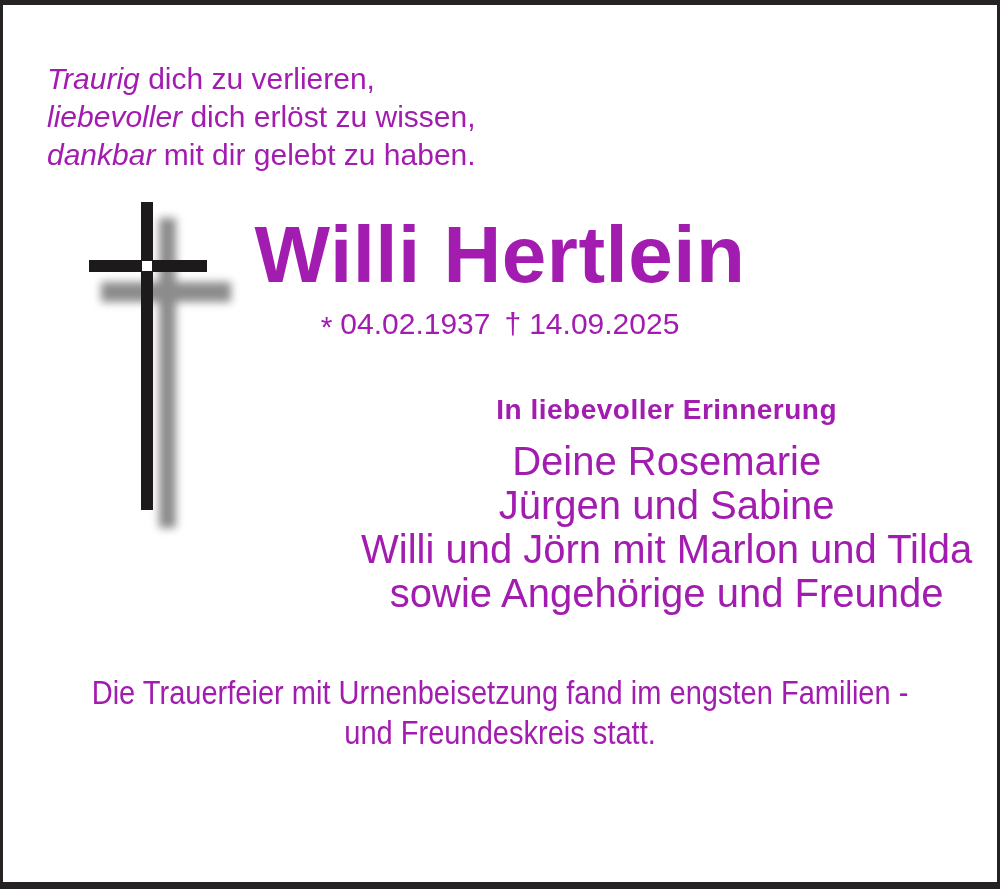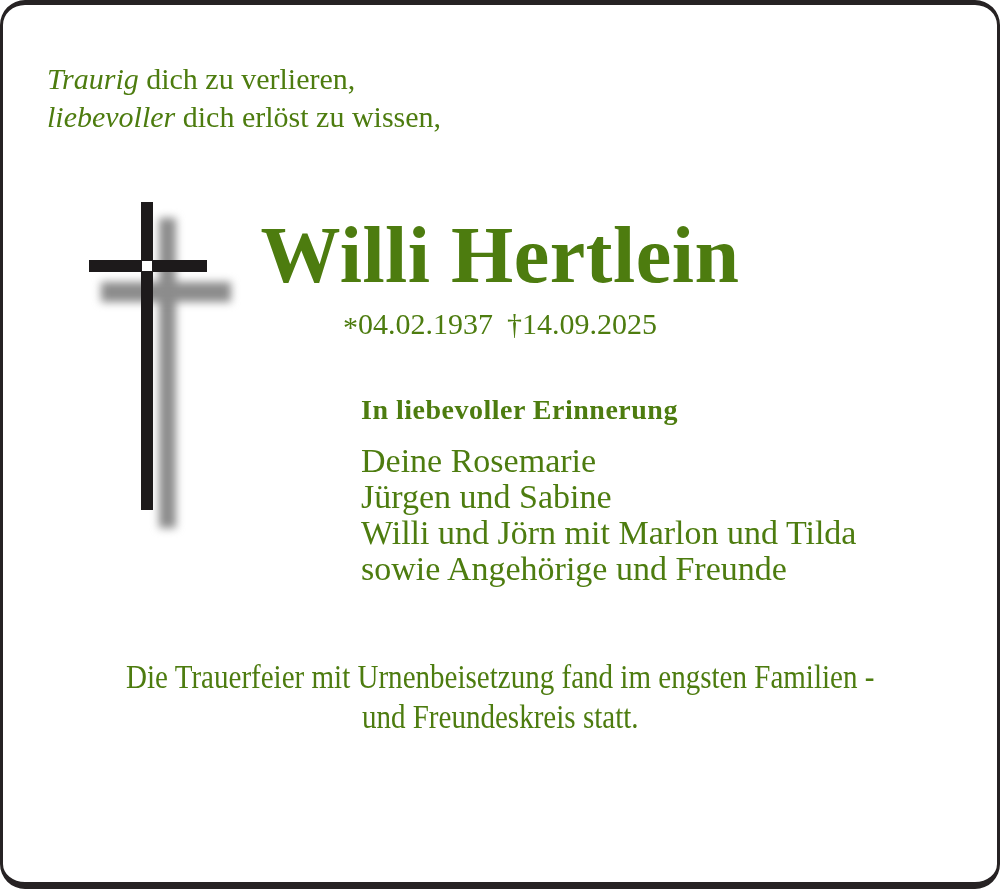--- a/index.html
+++ b/index.html
@@ -8,23 +8,22 @@
   .notice-frame {
     position: relative;
     width: 1000px;
     height: 889px;
     background: #ffffff;
     border-top: 5px solid #262223;
     border-left: 3px solid #262223;
     border-right: 3px solid #262223;
     border-bottom: 7px solid #262223;
     overflow: hidden;
-    color: #4d7c0f;
-    font-family: Liberation Serif, serif;
-    border-radius: 25px;
+    color: #a21caf;
+    font-family: Liberation Sans, sans-serif;
   }
 
   
   .quote {
     position: absolute;
     left: 44px;
     top: 55px;
     font-size: 30px;
     line-height: 38px;
     white-space: nowrap;
@@ -78,67 +77,70 @@
     left: 0; right: 0;
     top: 301px;
     text-align: center;
     font-size: 30px;
     line-height: 36px;
     white-space: nowrap;
   }
   .dates .sym { display: inline-block; }
   .dates .birth-sym { vertical-align: -0.10em; }
   .dates .death-part { margin-left: 14px; }
-  .dates .date { }
+  .dates .date { margin-left: 8px; }
 
   
   .memorial {
     position: absolute;
     left: 358px;
     top: 388px;
     white-space: nowrap;
+    text-align: center;
   }
   .memorial-heading {
     font-weight: bold;
     font-size: 28px;
     line-height: 34px;
     letter-spacing: 0.5px;
   }
   .mourners { margin-top: 16px; }
   .mourner-line {
-    font-size: 34px;
+    font-size: 40px;
     line-height: 36px;
+    margin-top: 8px;
   }
 
   
   .note {
     position: absolute;
     left: 0; right: 0;
     text-align: center;
     white-space: nowrap;
   }
-  .note-funeral { top: 652px; }
+  .note-funeral { top: 668px; }
   .note-thanks  { top: 756px; }
   .condensed {
     display: inline-block;
     transform: scaleX(0.88);
     transform-origin: 50% 50%;
     font-size: 33px;
     line-height: 40px;
   }
   .note-line { text-align: center; }
 </style>
 </head>
 <body>
 
 <div class="notice-frame">
 
   <div class="quote">
     <div class="quote-line"><span class="lead">Traurig</span><span> dich zu verlieren,</span></div>
     <div class="quote-line"><span class="lead">liebevoller</span><span> dich erlöst zu wissen,</span></div>
+    <div class="quote-line"><span class="lead">dankbar</span><span> mit dir gelebt zu haben.</span></div>
   </div>
 
   <div class="cross">
     <div class="bar shadow-v"></div>
     <div class="bar shadow-h"></div>
     <div class="bar black-v"></div>
     <div class="bar black-h"></div>
     <div class="bar center-sq"></div>
   </div>
 

